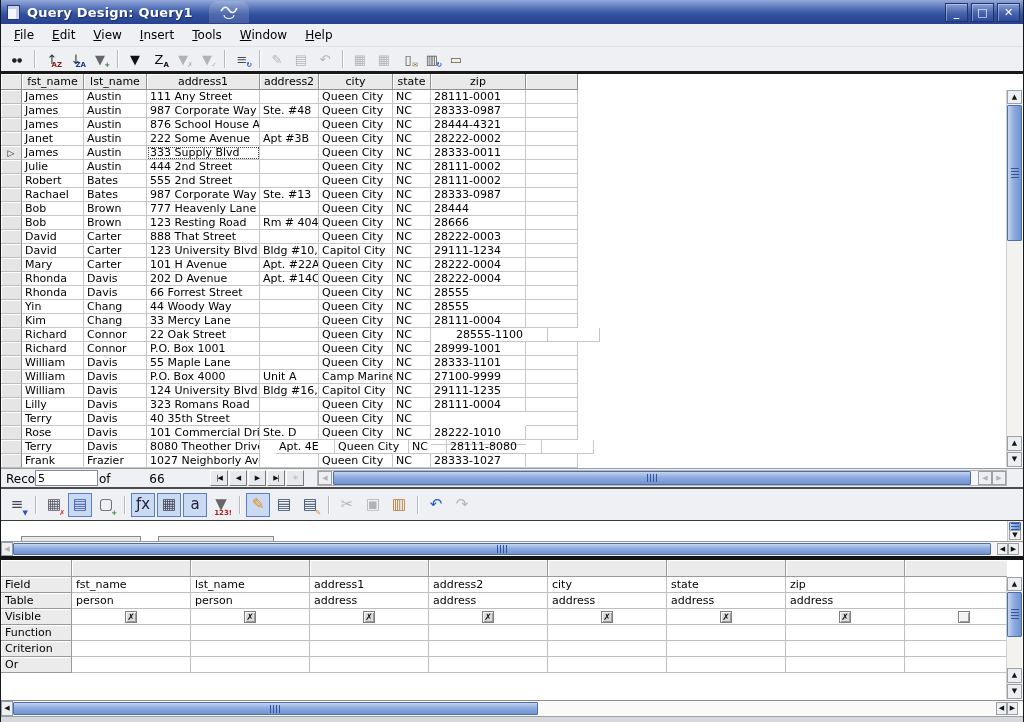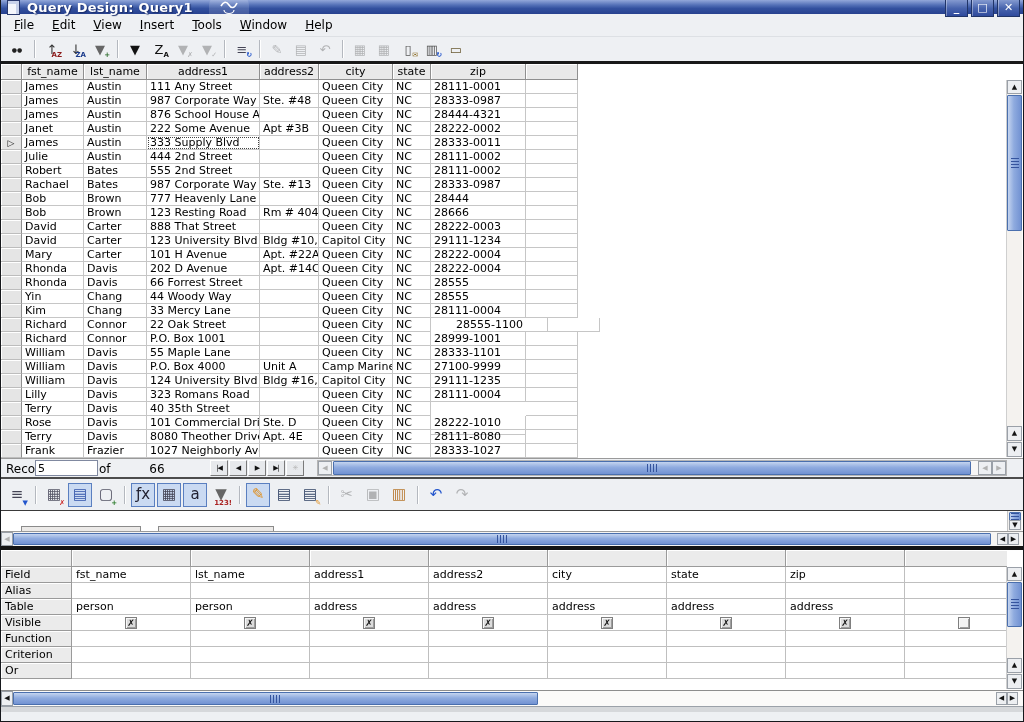--- a/index.html
+++ b/index.html
@@ -1,21 +1,21 @@
 <!DOCTYPE html>
 <html><head>
 <meta charset="utf-8">
 <style>
   * { box-sizing: border-box; margin: 0; padding: 0; }
   html,body { width:1024px; height:722px; overflow:hidden; }
   body { font-family:"DejaVu Sans","Liberation Sans",sans-serif; background:#eef0f3; position:relative; }
   .window { width:100%; height:100%; border-left:1px solid #16181c; border-right:1px solid #16181c; border-bottom:1px solid #16181c; position:relative; }
 
   
-  #titlebar { height:14px; display:flex; align-items:center;
+  #titlebar { height:24px; display:flex; align-items:center;
     background: linear-gradient(180deg,#93a8da 0%,#5572b8 35%,#33519f 60%,#27418f 100%); text-align: right; }
   .winicon { width:13px; height:15px; background:#f4f6fb; border:1px solid #2a3a6e; margin:0 7px 0 6px;
     box-shadow: inset -3px 3px 0 #c8d2ea; }
   .title { color:#fff; font-weight:bold; font-size:13px; text-shadow:1px 1px 1px #1c2f6b; letter-spacing:.2px; }
   .oologo { margin-left:16px; display:flex; align-items:center; padding:1px 9px;
     background:rgba(255,255,255,.14); border-radius:9px 9px 0 0; height:22px; }
   .winbtns { margin-left:auto; display:flex; gap:3px; padding-right:3px; }
   .wbtn { width:23px; height:19px; color:#fff; font-weight:bold; font-size:11px; line-height:11px;
     display:flex; align-items:center; justify-content:center;
     background:linear-gradient(180deg,#8ba0d4,#4763ad 55%,#31averted4d9e 100%);
@@ -501,21 +501,21 @@
           <div class="tcell" style="width: 74px;">Queen City</div>
           <div class="tcell" style="width: 38px;">NC</div>
           <div class="tcell" style="width: 95px;">28222-1010</div>
           <div class="tcell" style="width: 52px;"></div>
         </div>
         <div class="trow">
           <div class="selcell" style="width: 21px;"></div>
           <div class="tcell" style="width: 62px;">Terry</div>
           <div class="tcell" style="width: 63px;">Davis</div>
           <div class="tcell" style="width: 113px;">8080 Theother Drive</div>
-          <div class="tcell" style="width: 59px;">Apt. 4E</div>
+          <div class="tcell" style="width: 59px; margin-left: 16px;">Apt. 4E</div>
           <div class="tcell" style="width: 74px;">Queen City</div>
           <div class="tcell" style="width: 38px;">NC</div>
           <div class="tcell" style="width: 95px;">28111-8080</div>
           <div class="tcell" style="width: 52px;"></div>
         </div>
         <div class="trow">
           <div class="selcell" style="width: 21px;"></div>
           <div class="tcell" style="width: 62px;">Frank</div>
           <div class="tcell" style="width: 63px;">Frazier</div>
           <div class="tcell" style="width: 113px;">1027 Neighborly Avenue</div>
@@ -655,31 +655,20 @@
         </div>
         <div class="dgrow">
           <div class="dglabel">Field</div>
           <div class="dgcell">fst_name</div>
           <div class="dgcell">lst_name</div>
           <div class="dgcell">address1</div>
           <div class="dgcell">address2</div>
           <div class="dgcell">city</div>
           <div class="dgcell">state</div>
           <div class="dgcell">zip</div>
-          <div class="dgcell"></div>
-        </div>
-        <div class="dgrow">
-          <div class="dglabel">Alias</div>
-          <div class="dgcell"></div>
-          <div class="dgcell"></div>
-          <div class="dgcell"></div>
-          <div class="dgcell"></div>
-          <div class="dgcell"></div>
-          <div class="dgcell"></div>
-          <div class="dgcell"></div>
           <div class="dgcell"></div>
         </div>
         <div class="dgrow">
           <div class="dglabel">Table</div>
           <div class="dgcell">person</div>
           <div class="dgcell">person</div>
           <div class="dgcell">address</div>
           <div class="dgcell">address</div>
           <div class="dgcell">address</div>
           <div class="dgcell">address</div>

